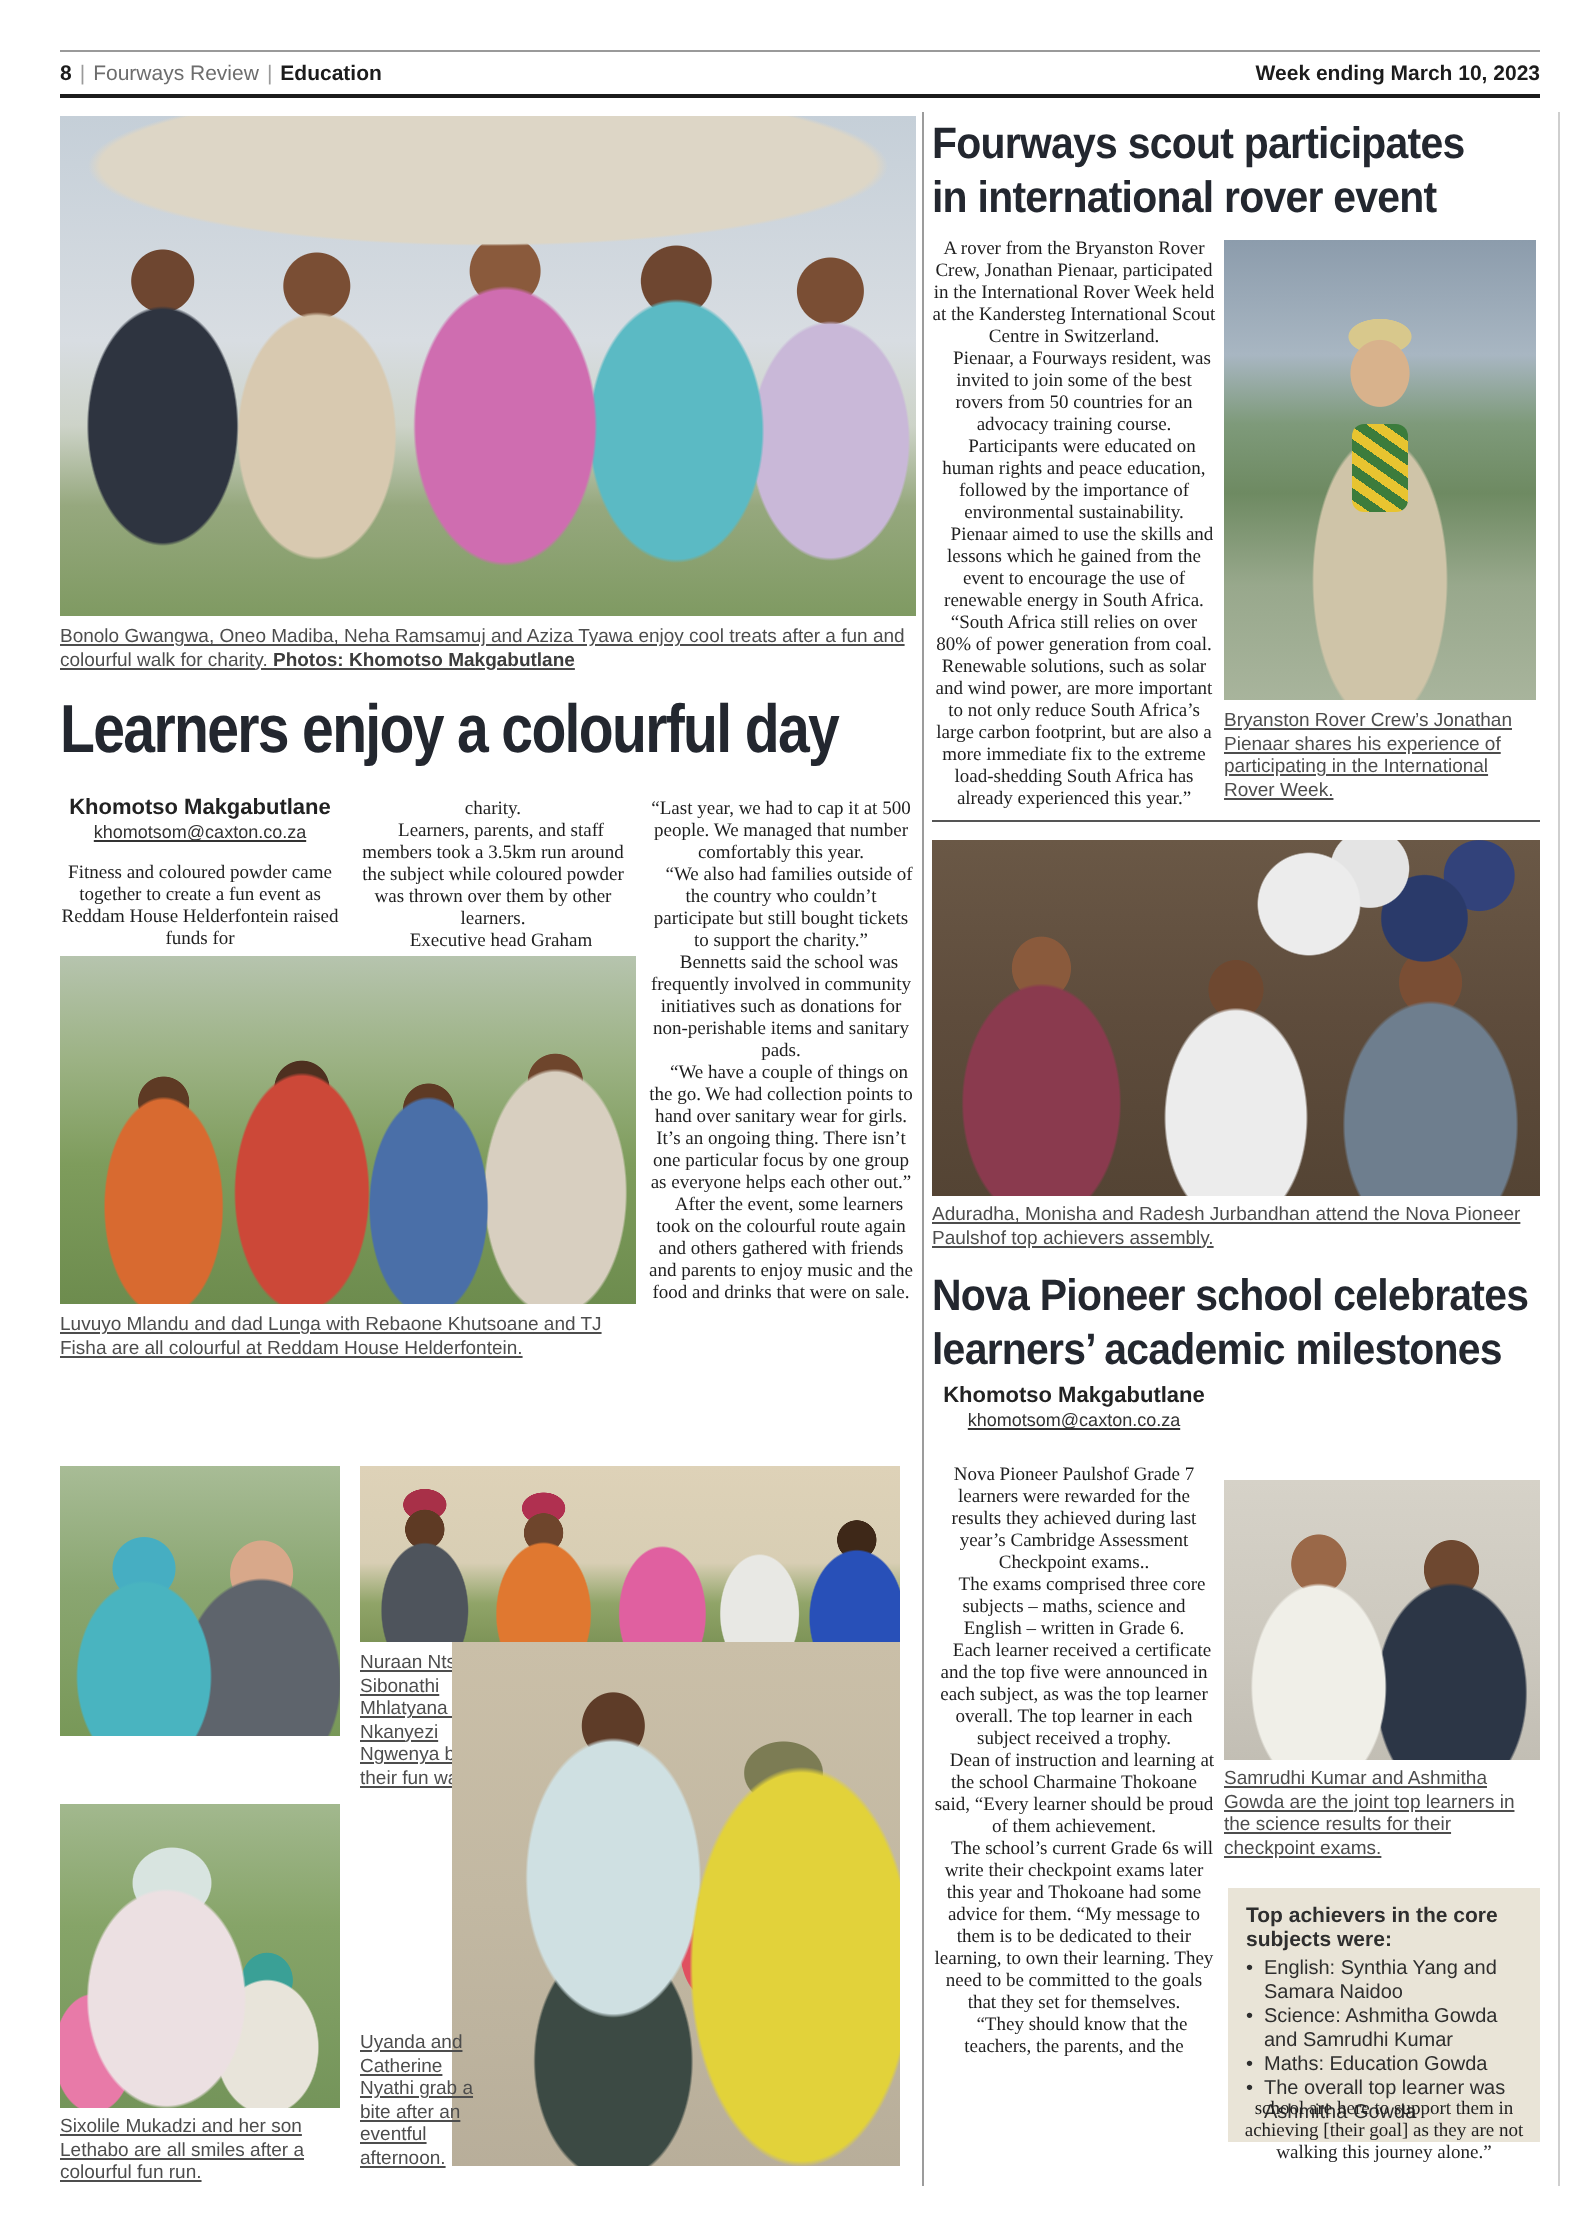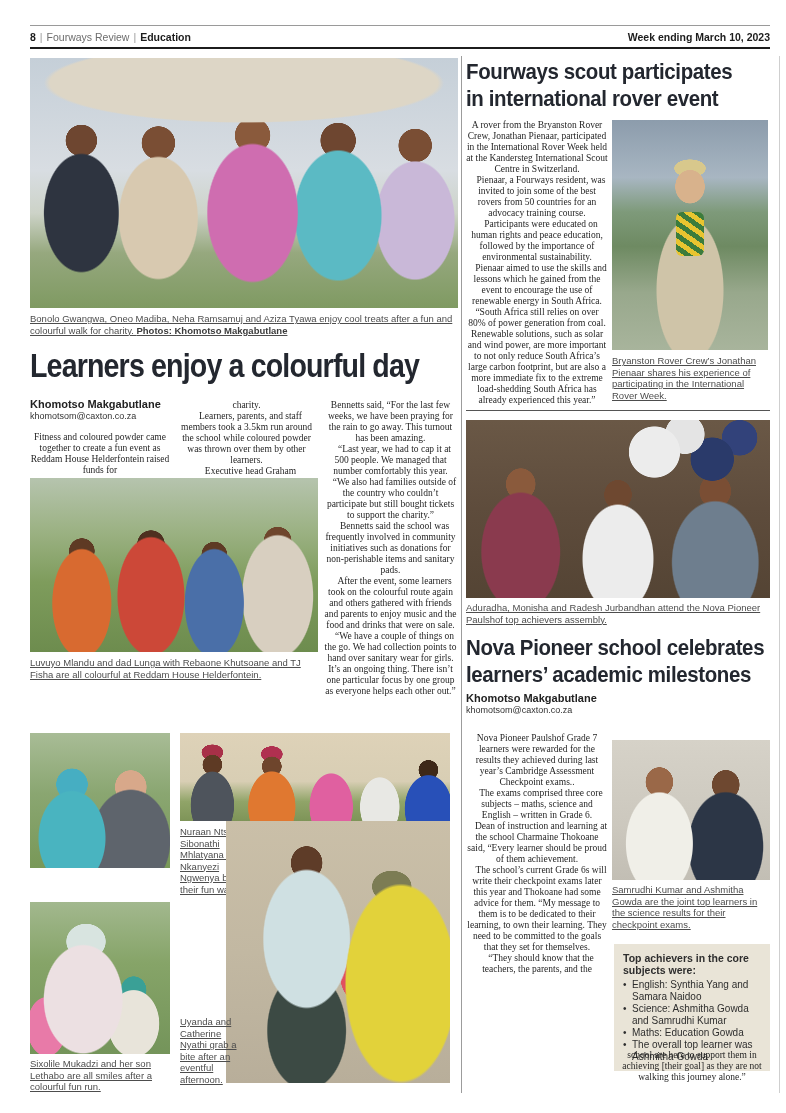--- a/index.html
+++ b/index.html
@@ -21,23 +21,23 @@
   .hrule{position:absolute;height:1px;background:#555;}
   .edge {position:absolute;width:1px;background:#cfcfcf;}
 
   
   .headline-main{position:absolute;left:30px;top:345px;width:540px;
     font-weight:bold;font-size:34px;line-height:40px;letter-spacing:-1px;
     color:#23272f;transform:scaleX(.84);transform-origin:left top;white-space:nowrap;}
   .headline-sub{position:absolute;font-weight:bold;font-size:22px;line-height:27px;
     letter-spacing:-.4px;color:#23272f;transform:scaleX(.93);transform-origin:left top;}
   .headline-sub div{white-space:nowrap;}
-  .byline{position:absolute;}
+  .byline{position:absolute;text-align:center;}
   .byline .bname{font-weight:bold;font-size:11px;color:#222;line-height:13px;}
-  .byline .bmail{font-size:9px;color:#333;line-height:11px;}
+  .byline .bmail{font-size:9px;color:#333;line-height:11px;text-decoration:underline;}
 
   .bodycol{position:absolute;font-family:"Liberation Serif",serif;
     font-size:9.5px;line-height:11px;color:#1f1f1f;text-align:center;}
   .bodycol p{margin:0;}
   .bodycol p + p{text-indent:8px;}
 
   
   .cap{position:absolute;font-size:9.5px;line-height:11.5px;color:#4d4d4d;text-decoration:underline;}
   .cap .credit{font-weight:bold;color:#3c3c3c;}
 
@@ -162,30 +162,29 @@
   <div class="byline" style="left:30px;top:398px;width:140px;">
     <div class="bname">Khomotso Makgabutlane</div>
     <div class="bmail">khomotsom@caxton.co.za</div>
   </div>
 
   <div class="bodycol" style="left:30px;top:432px;width:140px;">
       <p>Fitness and coloured powder came together to create a fun event as Reddam House Helderfontein raised funds for</p>
     </div>
   <div class="bodycol" style="left:178px;top:400px;width:137px;">
       <p>charity.</p>
-      <p>Learners, parents, and staff members took a 3.5km run around the school while coloured powder was thrown over them by other learners.</p>
+      <p>Learners, parents, and staff members took a 3.5km run around the subject while coloured powder was thrown over them by other learners.</p>
       <p>Executive head Graham</p>
     </div>
   <div class="bodycol" style="left:323px;top:400px;width:135px;">
-      <p>Bennetts said, “For the last few weeks, we have been praying for the rain to go away. This turnout has been amazing.</p>
       <p>“Last year, we had to cap it at 500 people. We managed that number comfortably this year.</p>
       <p>“We also had families outside of the country who couldn’t participate but still bought tickets to support the charity.”</p>
       <p>Bennetts said the school was frequently involved in community initiatives such as donations for non-perishable items and sanitary pads.</p>
+      <p>“We have a couple of things on the go. We had collection points to hand over sanitary wear for girls. It’s an ongoing thing. There isn’t one particular focus by one group as everyone helps each other out.”</p>
       <p>After the event, some learners took on the colourful route again and others gathered with friends and parents to enjoy music and the food and drinks that were on sale.</p>
-      <p>“We have a couple of things on the go. We had collection points to hand over sanitary wear for girls. It’s an ongoing thing. There isn’t one particular focus by one group as everyone helps each other out.”</p>
     </div>
 
   <div class="ph ph-luvuyo" style="left:30px;top:478px;width:288px;height:174px;"></div>
   <div class="cap" style="left:30px;top:657px;width:288px;">Luvuyo Mlandu and dad Lunga with Rebaone Khutsoane and TJ Fisha are all colourful at Reddam House Helderfontein.</div>
 
   <div class="ph ph-riley" style="left:30px;top:733px;width:140px;height:135px;"></div>
   <div class="cap" style="left:30px;top:908px;width:140px;">Riley Kloeck with mom Jessica are painted green at the run.</div>
 
   <div class="ph ph-sixolile" style="left:30px;top:902px;width:140px;height:152px;"></div>
   <div class="cap" style="left:30px;top:1058px;width:140px;">Sixolile Mukadzi and her son Lethabo are all smiles after a colourful fun run.</div>
@@ -222,20 +221,21 @@
   </div>
 
   <div class="byline" style="left:466px;top:692px;width:142px;">
     <div class="bname">Khomotso Makgabutlane</div>
     <div class="bmail">khomotsom@caxton.co.za</div>
   </div>
 
   <div class="bodycol" style="left:466px;top:733px;width:142px;">
       <p>Nova Pioneer Paulshof Grade 7 learners were rewarded for the results they achieved during last year’s Cambridge Assessment Checkpoint exams..</p>
       <p>The exams comprised three core subjects – maths, science and English – written in Grade 6.</p>
+      <p>Each learner received a certificate and the top five were announced in each subject, as was the top learner overall. The top learner in each subject received a trophy.</p>
       <p>Dean of instruction and learning at the school Charmaine Thokoane said, “Every learner should be proud of them achievement.</p>
       <p>The school’s current Grade 6s will write their checkpoint exams later this year and Thokoane had some advice for them. “My message to them is to be dedicated to their learning, to own their learning. They need to be committed to the goals that they set for themselves.</p>
       <p>“They should know that the teachers, the parents, and the</p>
     </div>
 
   <div class="ph ph-samrudhi" style="left:612px;top:740px;width:158px;height:140px;"></div>
   <div class="cap" style="left:612px;top:884px;width:158px;">Samrudhi Kumar and Ashmitha Gowda are the joint top learners in the science results for their checkpoint exams.</div>
 
   <div class="achievers">
     <p class="ah">Top achievers in the core subjects were:</p>

